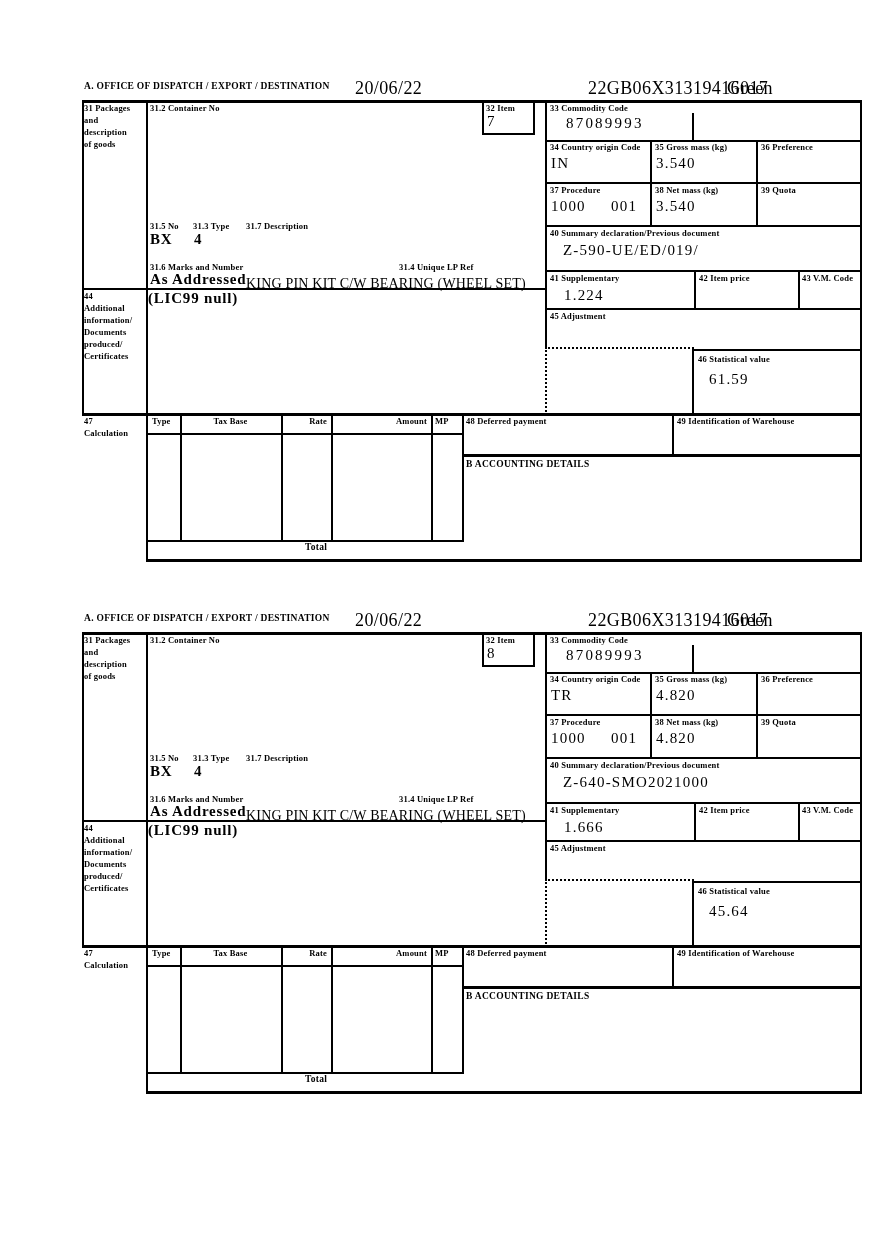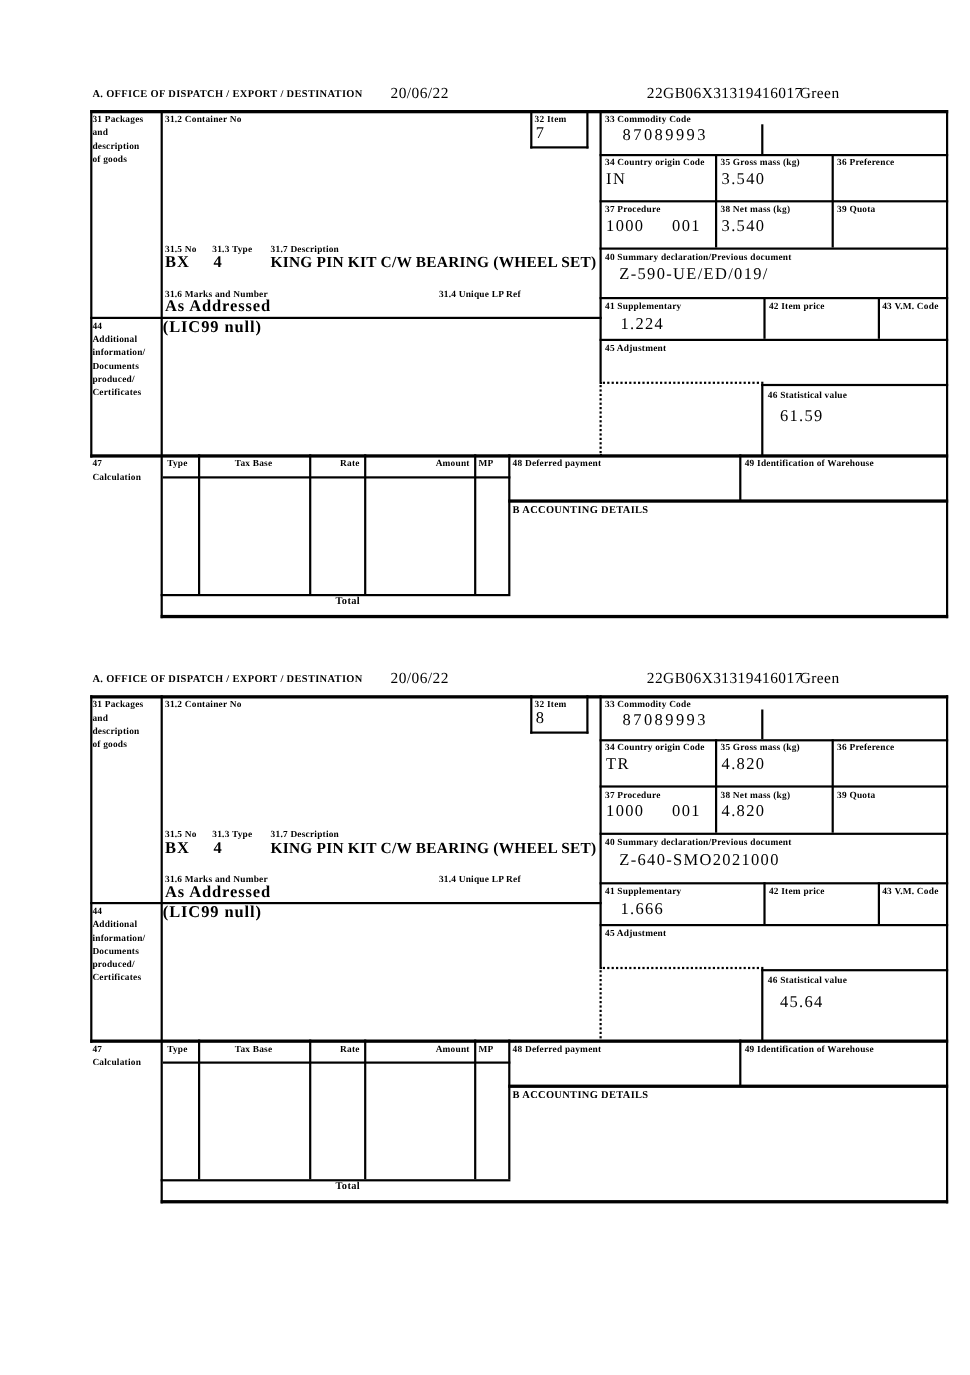--- a/index.html
+++ b/index.html
@@ -8,22 +8,22 @@
     background:#ffffff; color:#000;
     font-family:"Liberation Serif","DejaVu Serif",serif;
     overflow:hidden;
   }
   .section { position:absolute; left:82px; width:780px; height:500px; }
   .t { position:absolute; white-space:nowrap; line-height:1.05; }
   .lbl  { font-size:8.5px; font-weight:bold; letter-spacing:0.2px; }
   .lblh { font-size:9.5px; font-weight:bold; letter-spacing:0.3px; }
   .val  { font-size:15px; letter-spacing:1.2px; }
   .valb { font-size:15px; font-weight:bold; letter-spacing:0.8px; }
-  .desc { font-size:14px; font-weight:bold; letter-spacing:0.2px; }
-  .hd   { font-size:14px; letter-spacing:0.4px; }
+  .desc { font-size:14px; font-weight:normal; letter-spacing:0.2px;margin-top:44px; }
+  .hd   { font-size:18px; letter-spacing:0.4px; }
   .hr   { position:absolute; height:2px; background:#000; }
   .hr3  { position:absolute; height:3px; background:#000; }
   .vr   { position:absolute; width:2px;  background:#000; }
   .hrd  { position:absolute; height:0; border-top:2px dotted #000; }
   .vrd  { position:absolute; width:0;  border-left:2px dotted #000; }
 </style>
 </head>
 <body>
 
 <div id="form-root">

